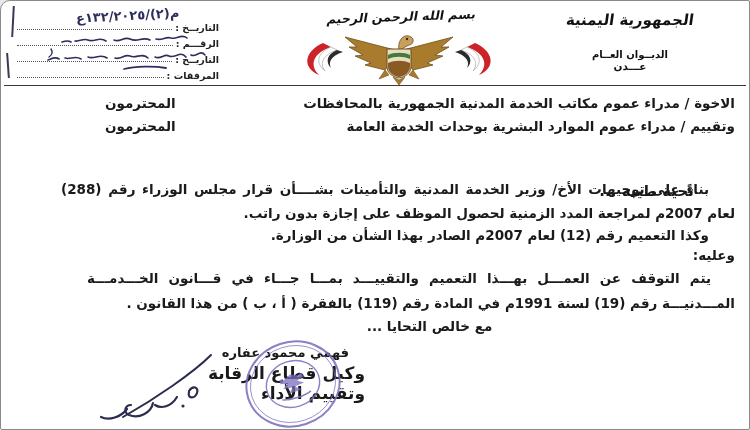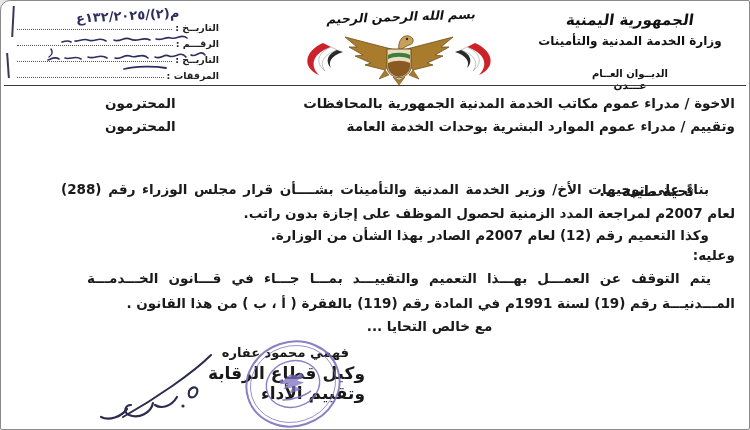--- a/index.html
+++ b/index.html
@@ -114,21 +114,20 @@
     <path d="M95,30 C100,27 112,27 117,30 L117,34 C110,31 102,31 95,34 Z" fill="#3f7d3a"></path>
     <path d="M95,38 C102,35 110,35 117,38 L117,42 C117,47 112,51 106,52 C100,51 95,47 95,42 Z" fill="#8a5a23"></path>
 
     <path d="M100,52 L106,60 L112,52 L106,55 Z" fill="#a87b2d" stroke="#6d4f1b" stroke-width="0.6"></path>
 
     <path d="M92,45 L86,54 L96,50 Z M120,45 L126,54 L116,50 Z" fill="#a87b2d" stroke="#6d4f1b" stroke-width="0.6"></path>
   </svg>
 
   <div class="org">
     <div class="republic">الجمهورية اليمنية</div>
-    <div class="ministry">وزارة الخدمة المدنية والتأمينات</div>
     <div class="office">الديــوان العــام</div>
     <div class="city">عـــدن</div>
   </div>
 
   <div class="hr-sep"></div>
 
   <div class="recipients">
     <div class="rec-row">
       <span class="who">الاخوة / مدراء عموم مكاتب الخدمة المدنية الجمهورية بالمحافظات</span>
       <span class="hon">المحترمون</span>

